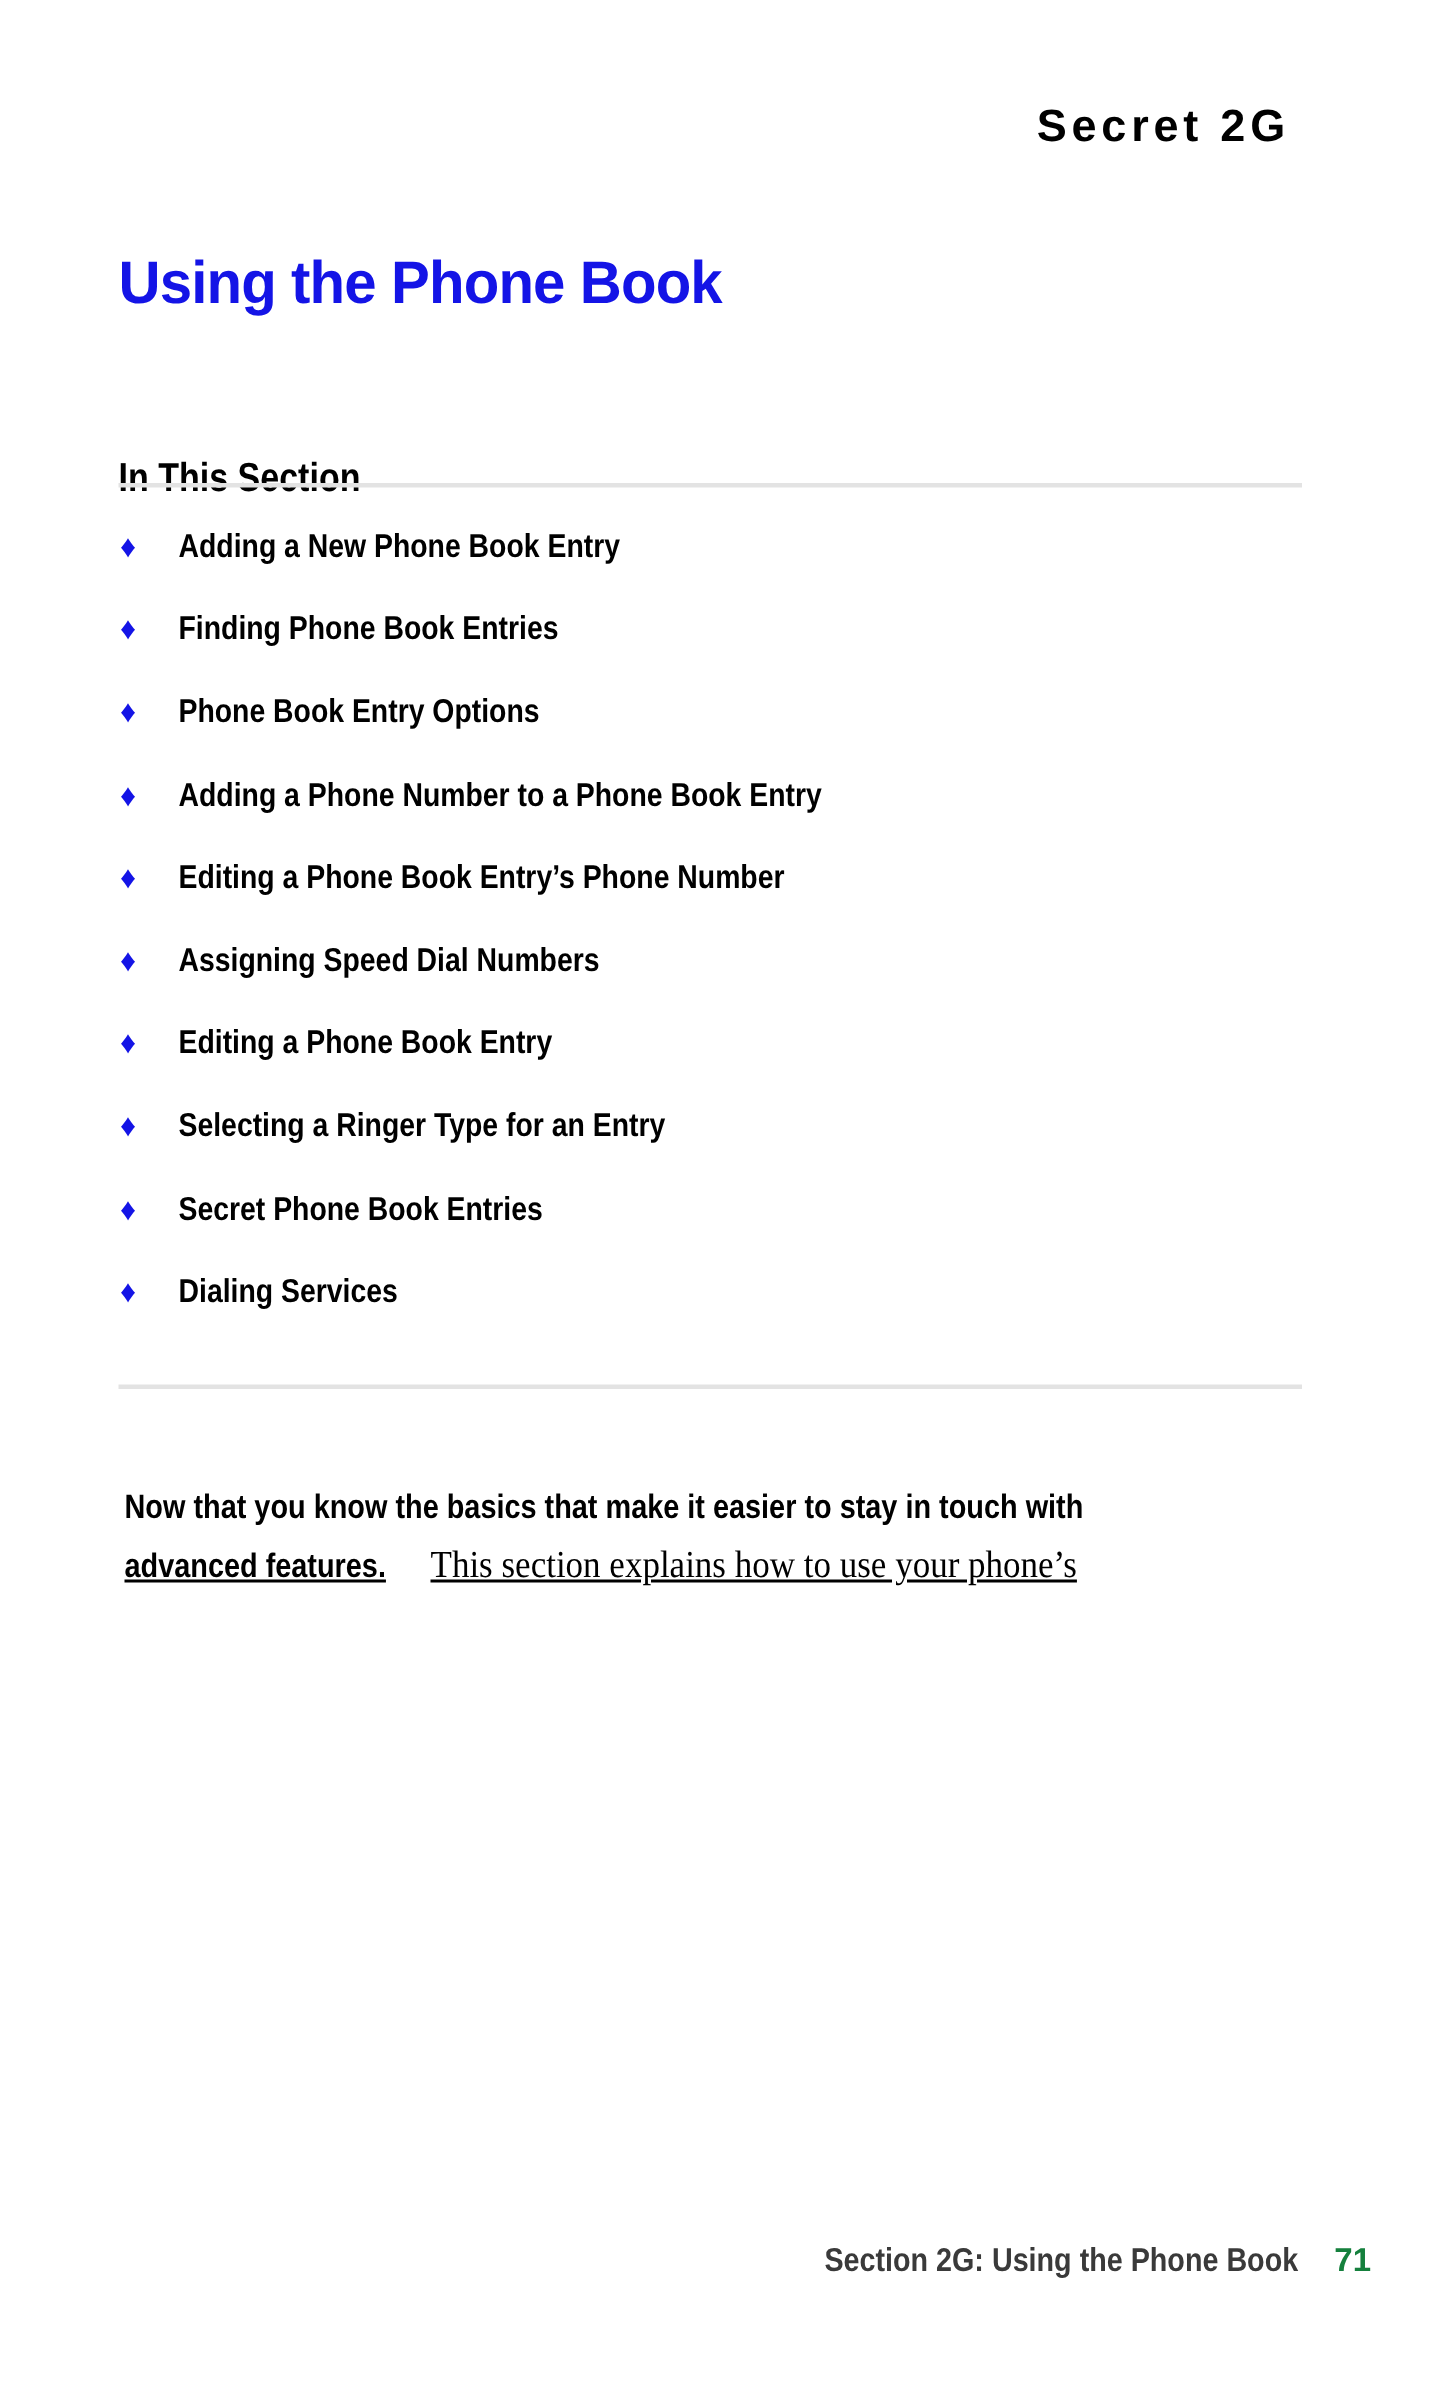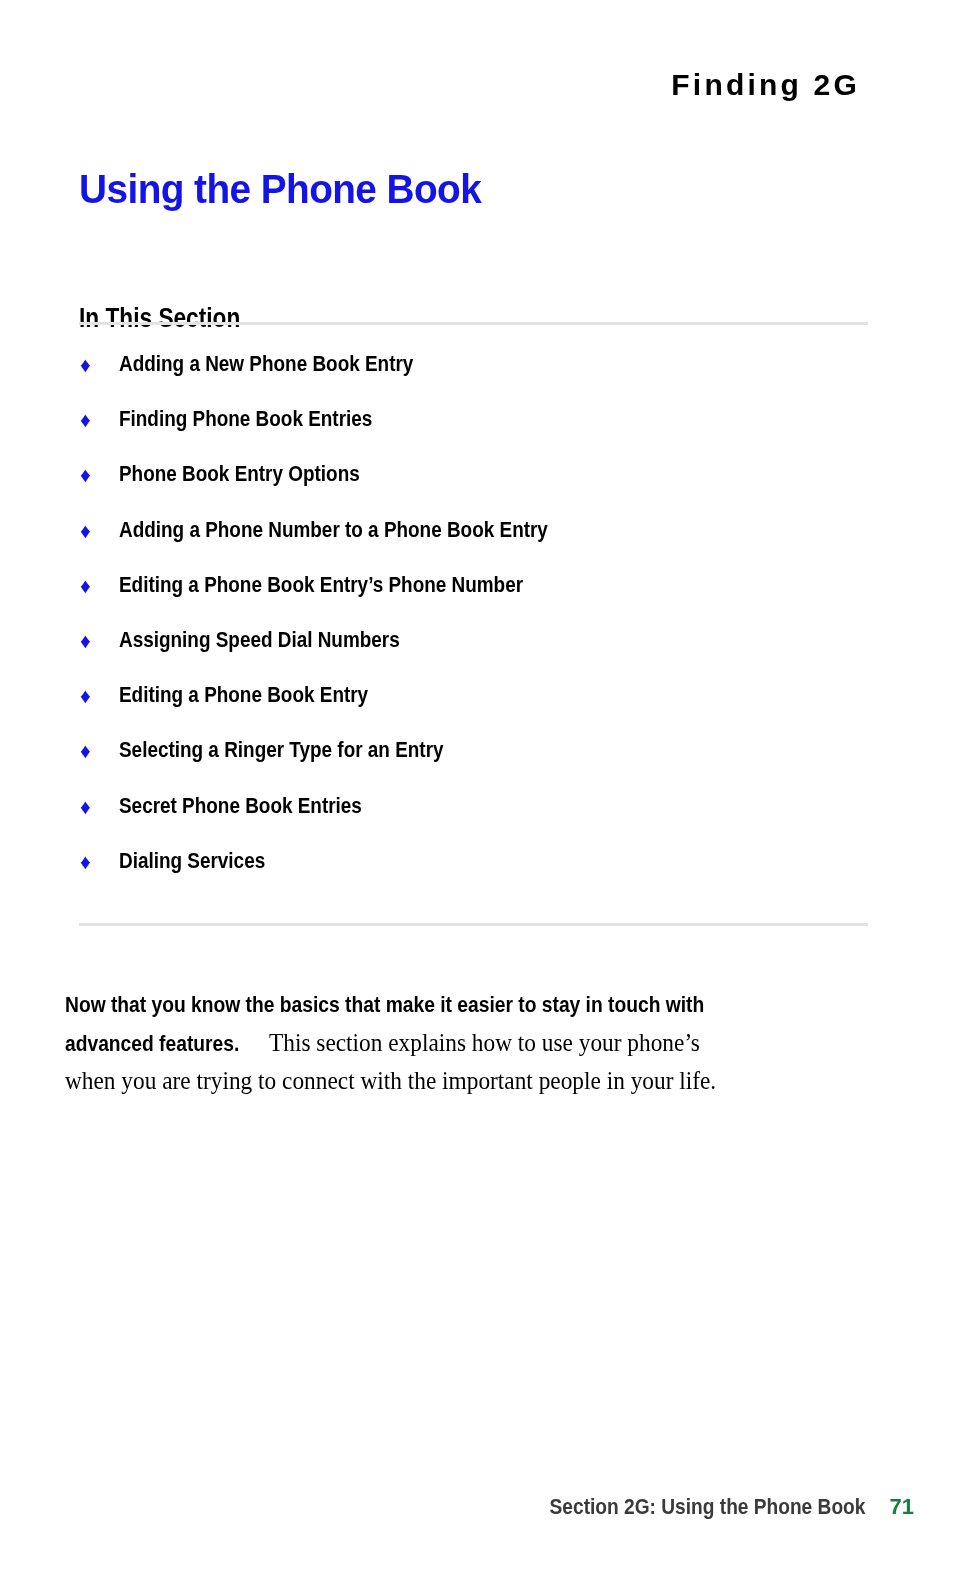--- a/index.html
+++ b/index.html
@@ -106,23 +106,24 @@
     color: #000000;
     white-space: nowrap;
     transform: scaleX(0.86);
     transform-origin: left top;
   }
 
   
   .intro {
     position: absolute;
     top: 986px;
-    left: 65px;
+    left: 83px;
     width: 800px;
     font-size: 0;
+    text-decoration: underline;
   }
   .intro-line {
     height: 38px;
     white-space: nowrap;
   }
   .intro-bold {
     font-family: "Liberation Sans", sans-serif;
     font-weight: bold;
     font-size: 22.5px;
     line-height: 38px;
@@ -173,21 +174,21 @@
     font-size: 22px;
     color: #15803d;
     white-space: nowrap;
   }
 </style>
 </head>
 <body>
 
 <div class="page">
 
-  <div class="section-eyebrow">Finding 2G</div>
+  <div class="section-eyebrow">Secret 2G</div>
 
   <h1 class="chapter-title">Using the Phone Book</h1>
 
   <h2 class="in-this-section">In This Section</h2>
 
   <div class="rule rule-top"></div>
 
   <ul class="toc-list">
     <li class="toc-item">
       <span class="toc-bullet">♦</span>
@@ -234,23 +235,20 @@
   <div class="rule rule-bottom"></div>
 
   <div class="intro">
     <div class="intro-line">
       <span class="intro-bold">Now that you know the basics that make it easier to stay in touch with</span>
     </div>
     <div class="mix-line">
       <span class="intro-bold">advanced features.</span>
       <span class="intro-serif"> This section explains how to use your phone’s</span>
     </div>
-    <div class="intro-line">
-      <span class="intro-serif">when you are trying to connect with the important people in your life.</span>
-    </div>
   </div>
 
   <div class="footer">
     <span class="footer-left">Section 2G: Using the Phone Book</span>
     <span class="footer-right">71</span>
   </div>
 
 </div>
 
 </body></html>

